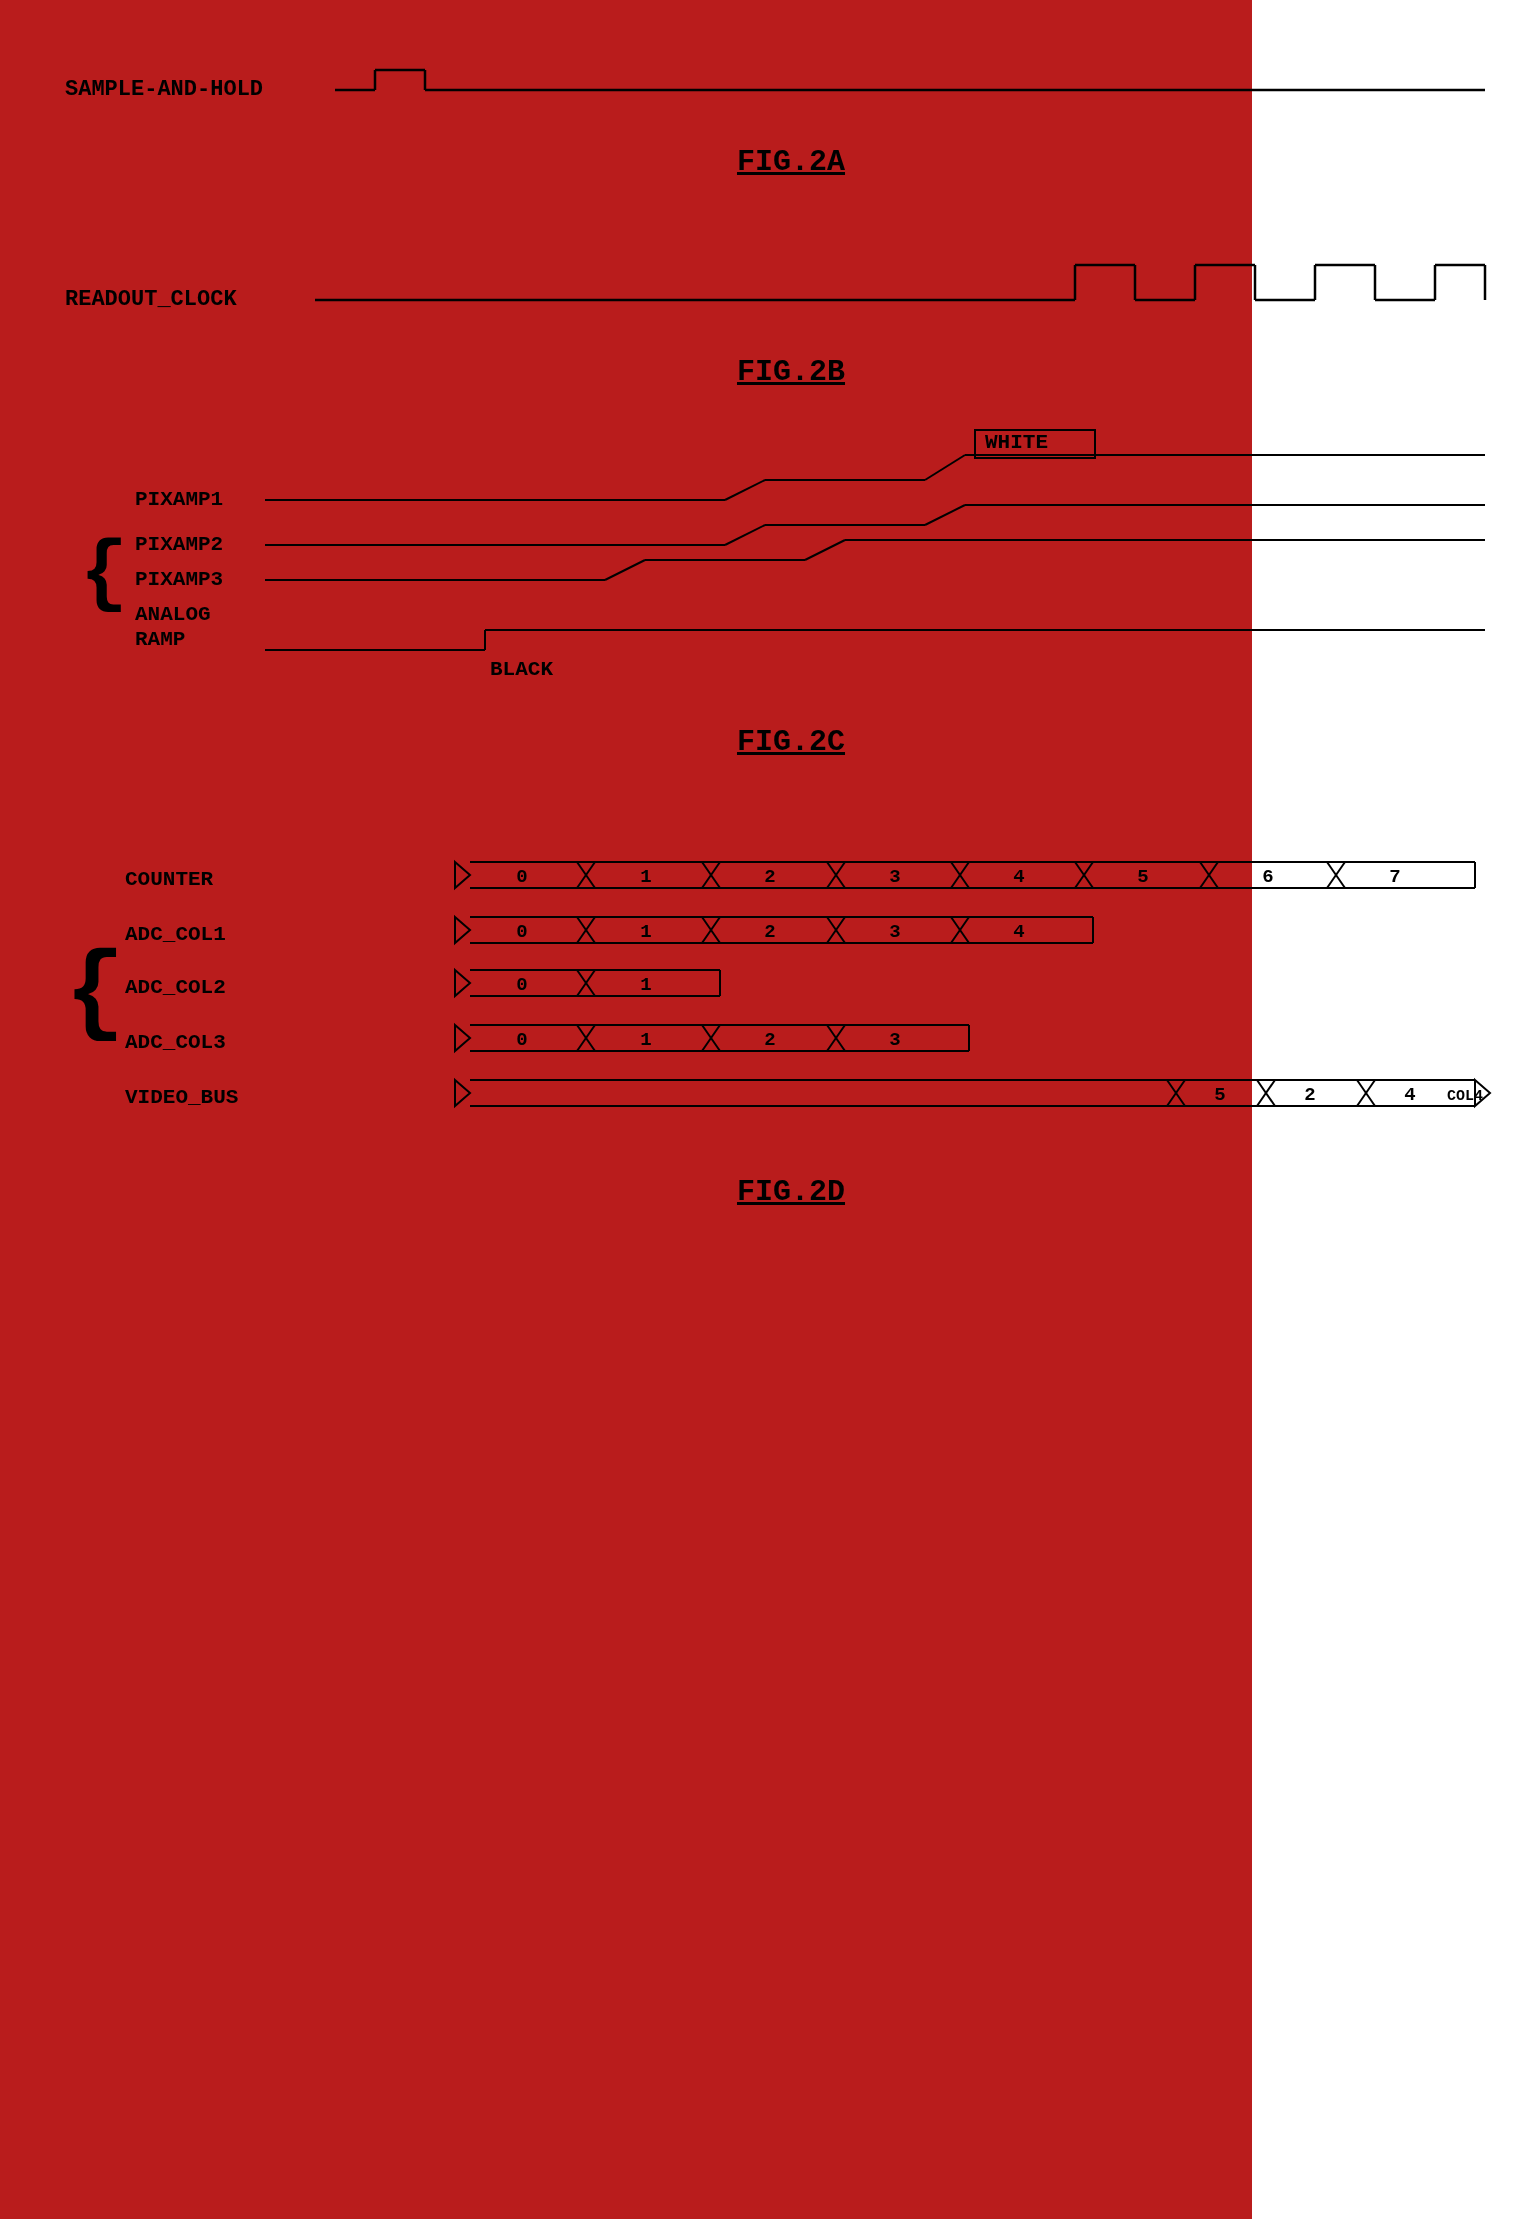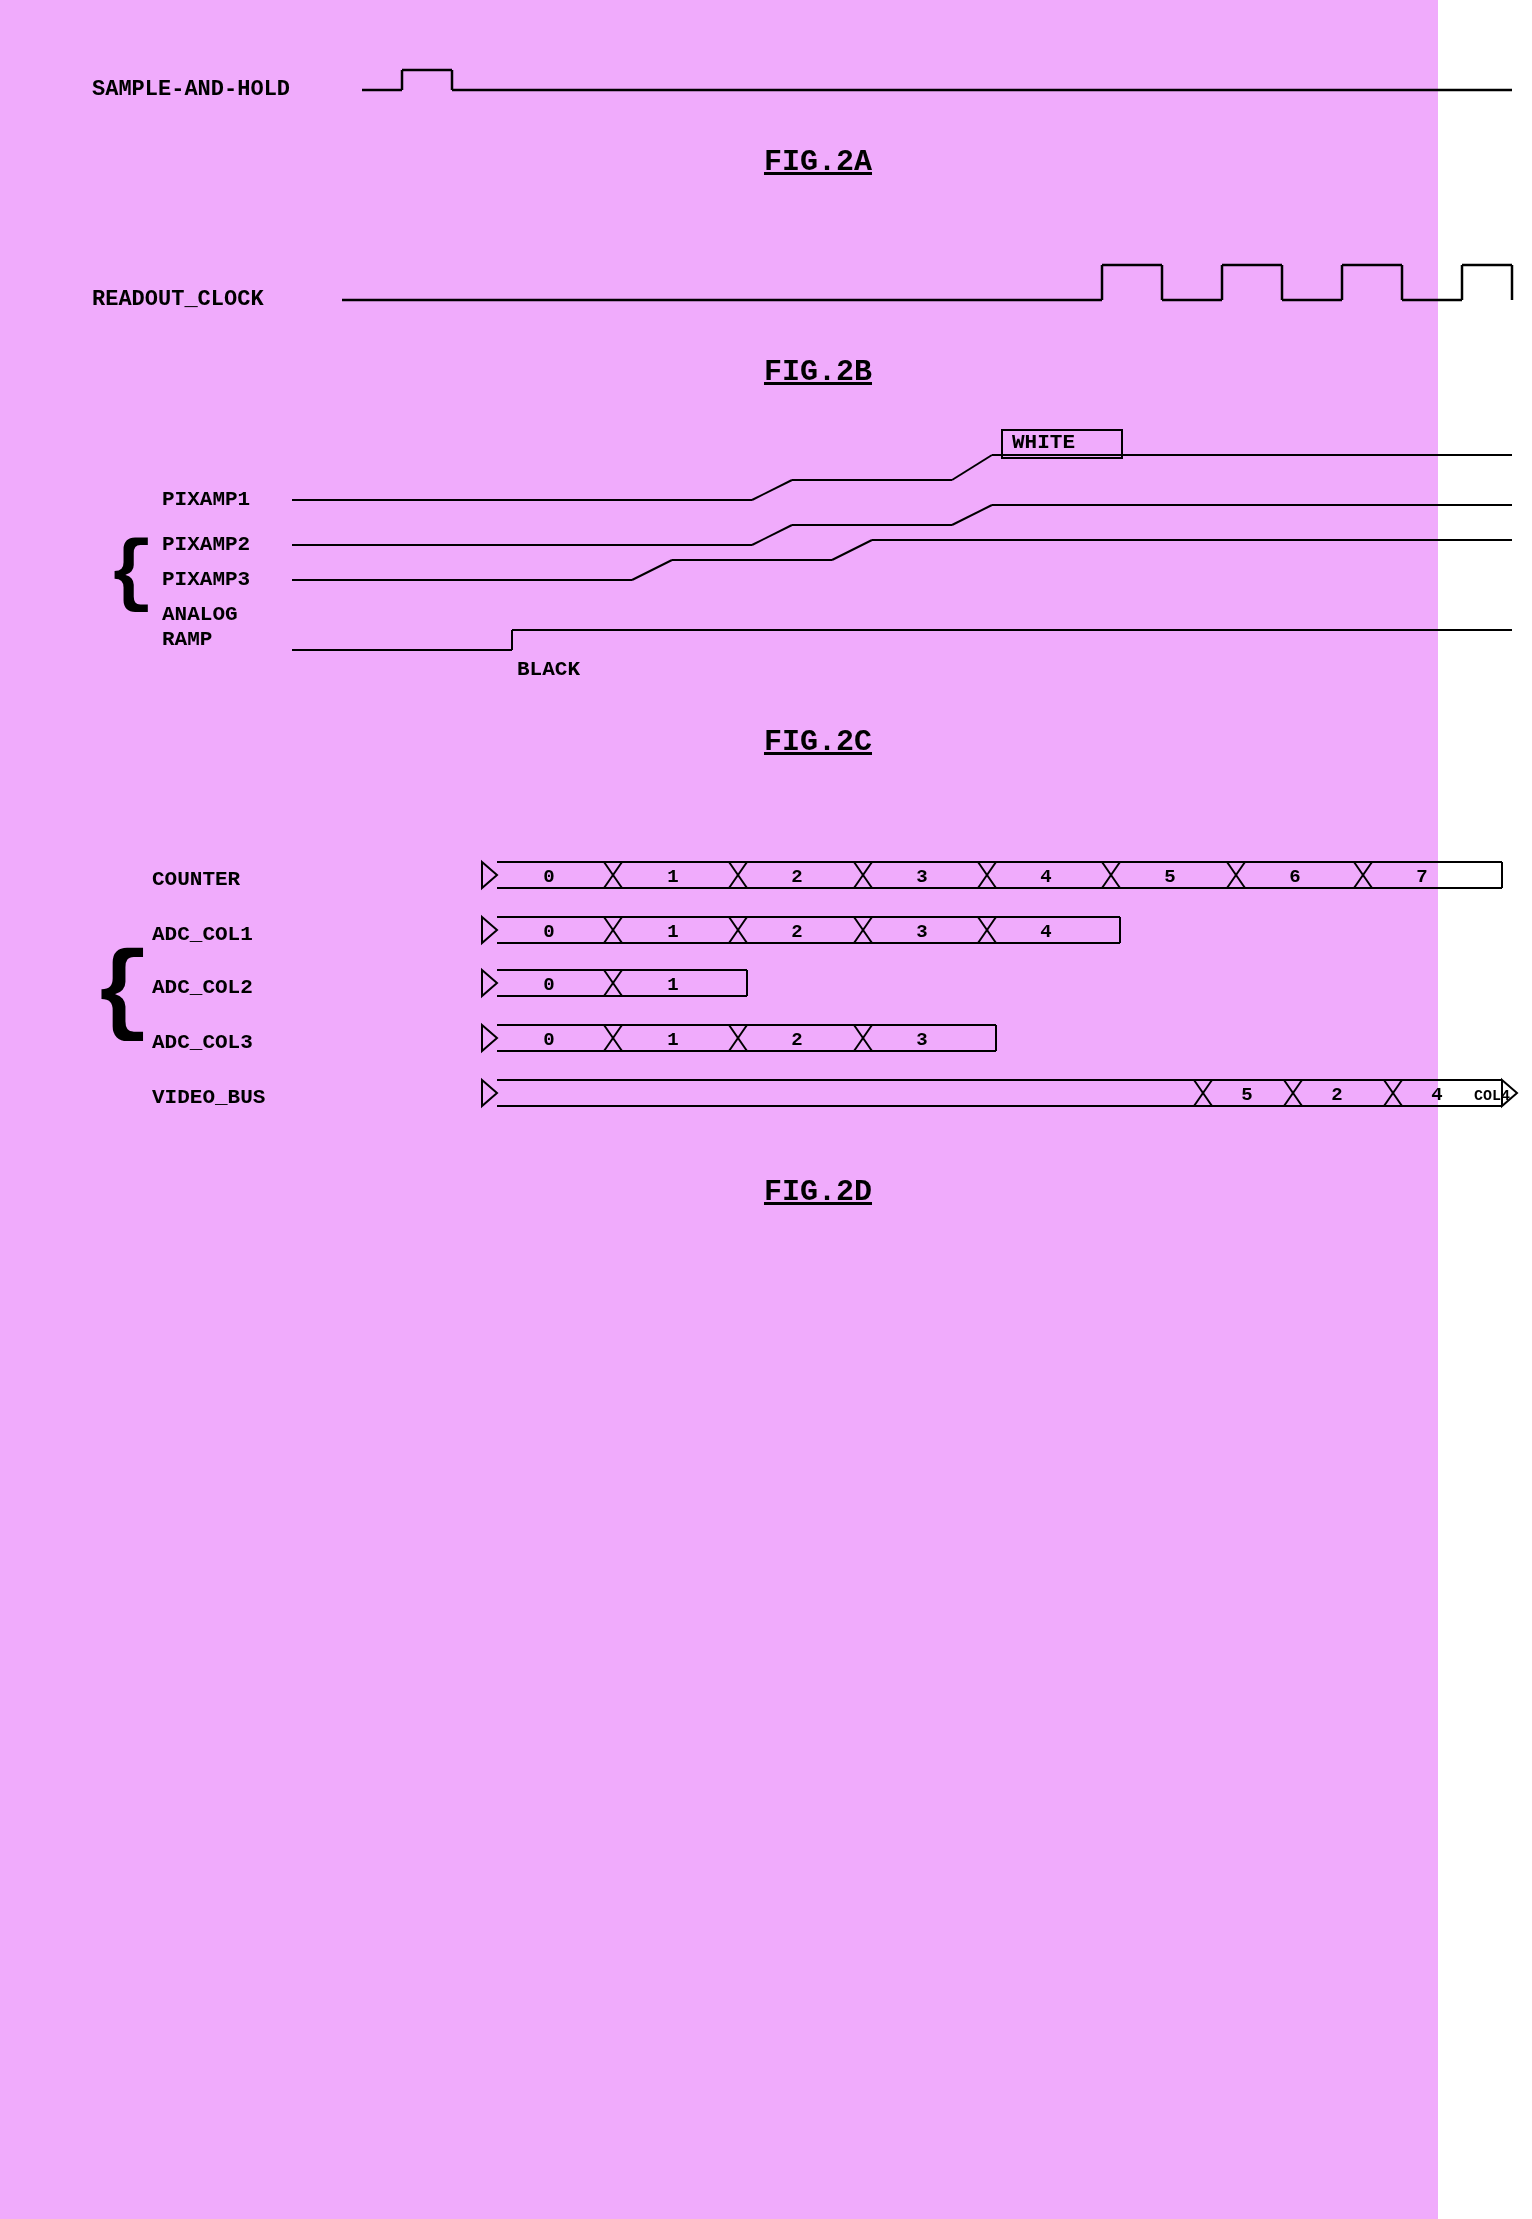--- a/index.html
+++ b/index.html
@@ -6,25 +6,25 @@
     body {
       background: #fff;
       font-family: 'Courier New', Courier, monospace;
       width: 1532px;
       min-height: 2219px;
       position: relative;
       overflow-x: hidden;
     }
 
     .page {
-      width: 1438px;
+      width: 1252px;
       min-height: 2219px;
-      background: #f0abfc;
+      background: #b91c1c;
       position: relative;
-      padding: 40px 52px;
+      padding: 40px 25px;
     }
 
     svg {
       overflow: visible;
     }
 
     .section-svg {
       display: block;
       width: 100%;
     }

